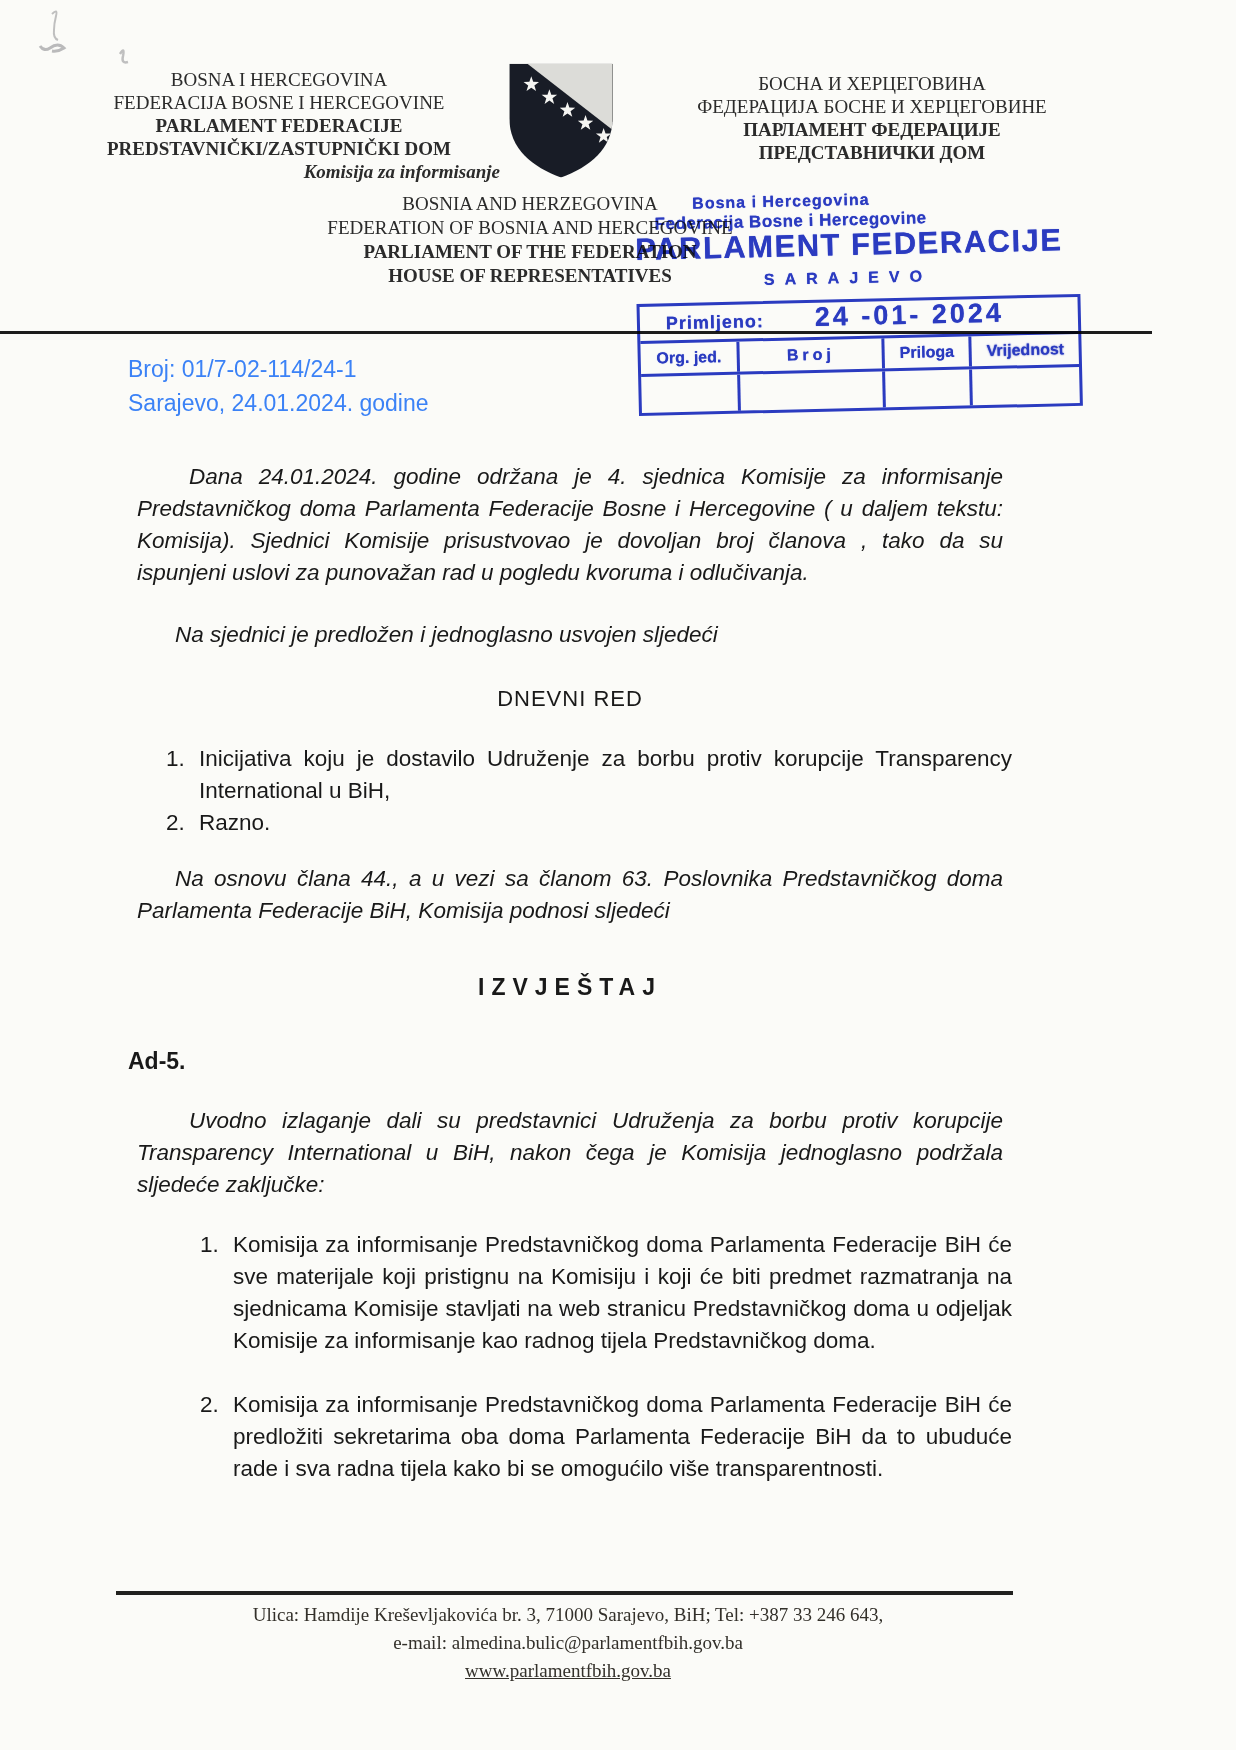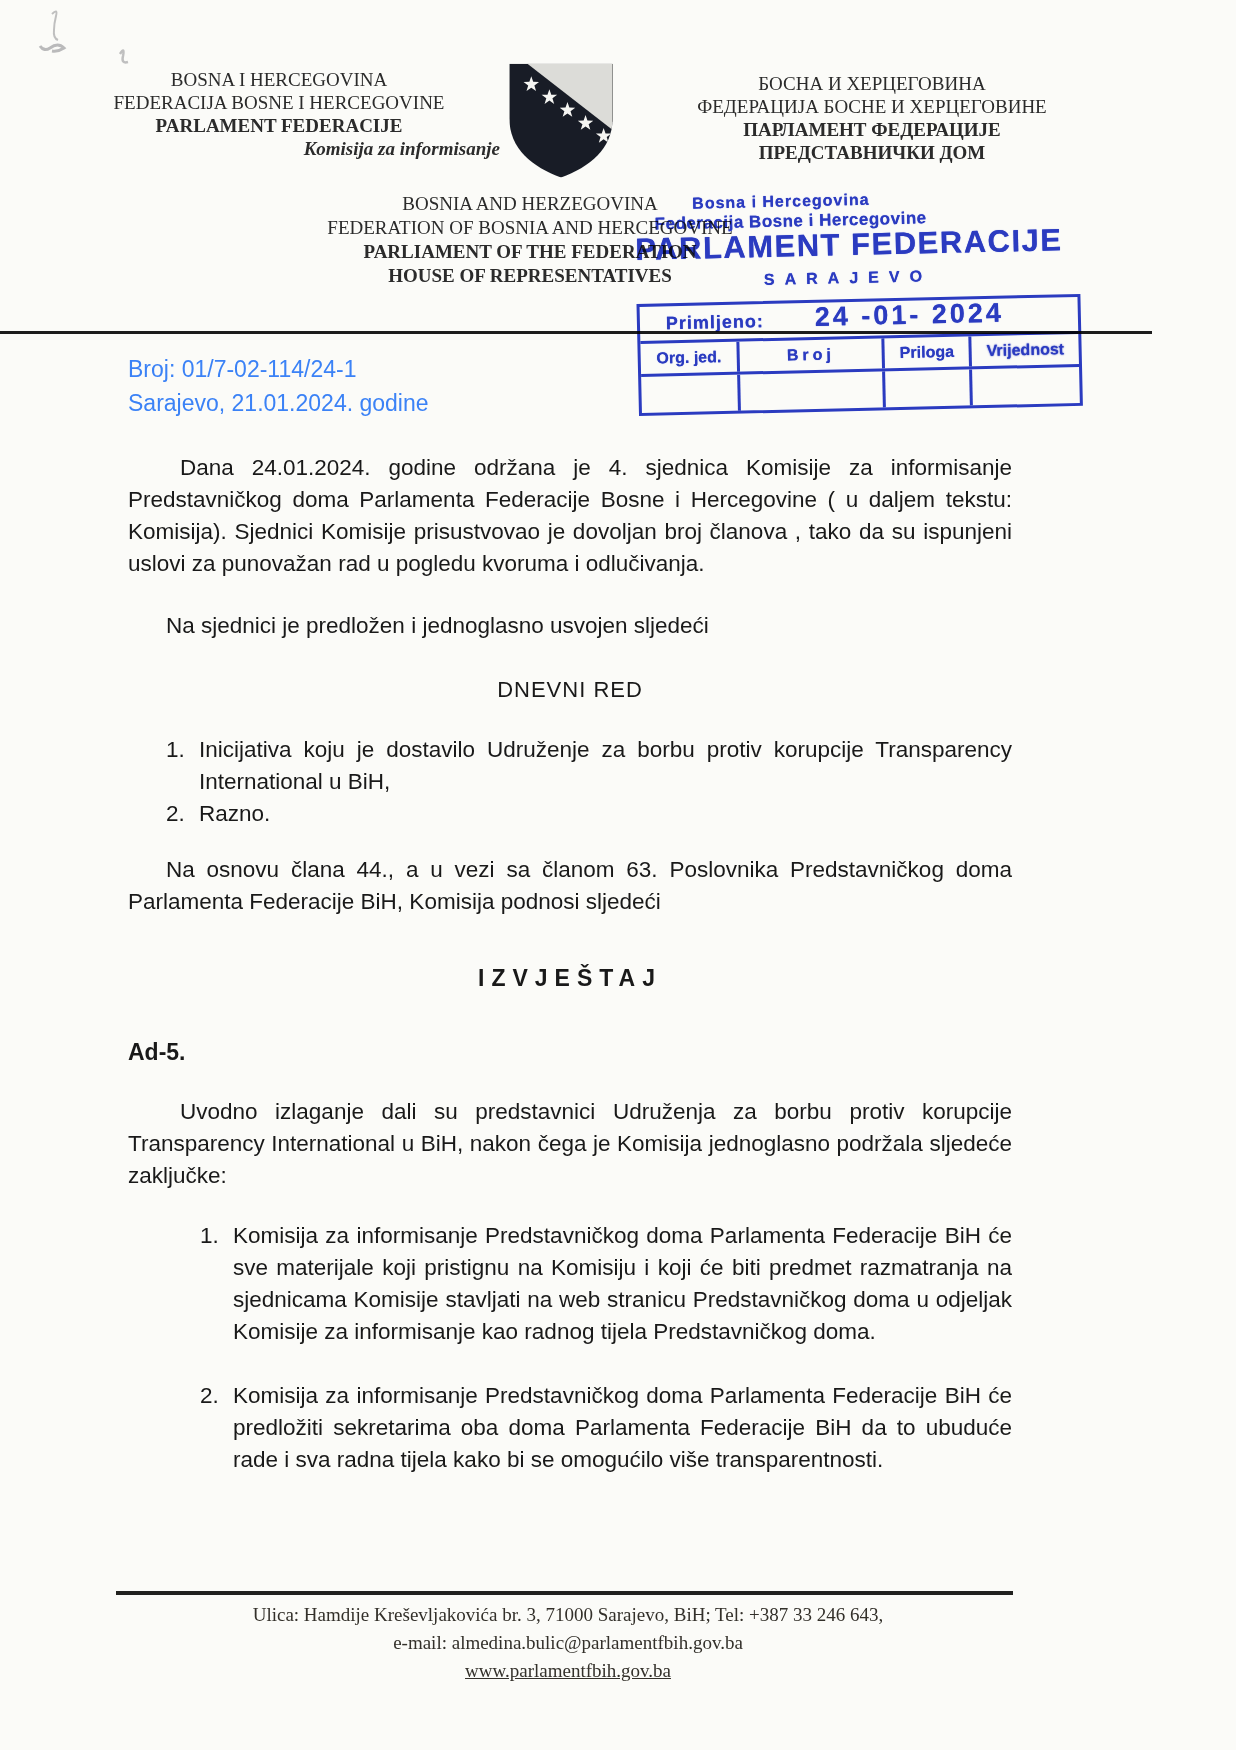--- a/index.html
+++ b/index.html
@@ -28,21 +28,21 @@
   
   .rule-top{left:0;top:331px;width:1152px;height:3px;background:#1c1c1c;}
   .rule-foot{left:116px;top:1591px;width:897px;height:4px;background:#21211f;}
 
   
   .refblock{left:128px;top:352px;font-size:23px;line-height:34px;color:#3b82f6;}
 
   
   .bodyblock{left:128px;top:452px;width:884px;font-size:22.5px;line-height:32px;color:#191919;}
   .addressee{font-weight:bold;font-size:23px;margin:0 0 40px 0;}
-  .para{text-align:justify;margin:0;}
+  .para{text-align:justify;margin:9px;font-style:italic;}
   .ind52{text-indent:52px;}
   .ind38{text-indent:38px;}
   .mt30{margin-top:30px;}
   .mt24{margin-top:24px;}
   .mt28{margin-top:28px;}
   .agenda-title{margin-top:32px;font-weight:normal;font-size:22px;text-align:center;letter-spacing:1px;}
   .report-title{margin-top:44px;font-weight:bold;font-size:23px;text-align:center;letter-spacing:7px;}
   .ad1{margin-top:42px;font-weight:bold;font-size:23px;}
   .numlist{margin-top:28px;}
   .agenda{margin-left:38px;}
@@ -89,20 +89,21 @@
 <svg class="abs pencil" width="130" height="66">
   <path d="M30,12 q6,-6 4,2 t-2,14 q-1,8 4,10" stroke="#8f8f92" stroke-width="2" fill="none"></path>
   <path d="M18,44 q4,6 10,2 q8,-6 14,0 q-6,4 -12,3" stroke="#85858a" stroke-width="3" fill="none"></path>
   <path d="M98,52 q5,-8 3,2 q-2,8 5,6" stroke="#8f8f92" stroke-width="2.5" fill="none"></path>
 </svg>
 
 <div class="abs serif hdr hdr-left center">
   <div>BOSNA I HERCEGOVINA</div>
   <div>FEDERACIJA BOSNE I HERCEGOVINE</div>
   <div class="b">PARLAMENT FEDERACIJE</div>
+  <div class="b">PREDSTAVNIČKI/ZASTUPNIČKI DOM</div>
   <div class="bi">Komisija za informisanje</div>
 </div>
 
 <svg class="abs coa" viewBox="0 0 100 96">
   <defs>
     <clipPath id="shieldClip">
       <path d="M10,6 H90 V48 C90,72 72,86 50,94 C28,86 10,72 10,48 Z"></path>
     </clipPath>
   </defs>
   <g clip-path="url(#shieldClip)">
@@ -155,21 +156,21 @@
       <div class="scell c2"></div>
       <div class="scell c3"></div>
       <div class="scell c4"></div>
     </div>
   </div>
   <div class="sdate">24 -01- 2024</div>
 </div>
 
 <div class="abs refblock">
   <div>Broj: 01/7-02-114/24-1</div>
-  <div>Sarajevo, 21.01.2024. godine</div>
+  <div>Sarajevo, 24.01.2024. godine</div>
 </div>
 
 <div class="abs bodyblock">
 
   <p class="para ind52">Dana 24.01.2024. godine održana je 4. sjednica Komisije za informisanje Predstavničkog doma Parlamenta Federacije Bosne i Hercegovine ( u daljem tekstu: Komisija). Sjednici Komisije prisustvovao je dovoljan broj članova , tako da su ispunjeni uslovi za punovažan rad u pogledu kvoruma i odlučivanja.</p>
 
   <p class="para ind38 mt30">Na sjednici je predložen i jednoglasno usvojen sljedeći</p>
 
   <div class="agenda-title">DNEVNI RED</div>
 

